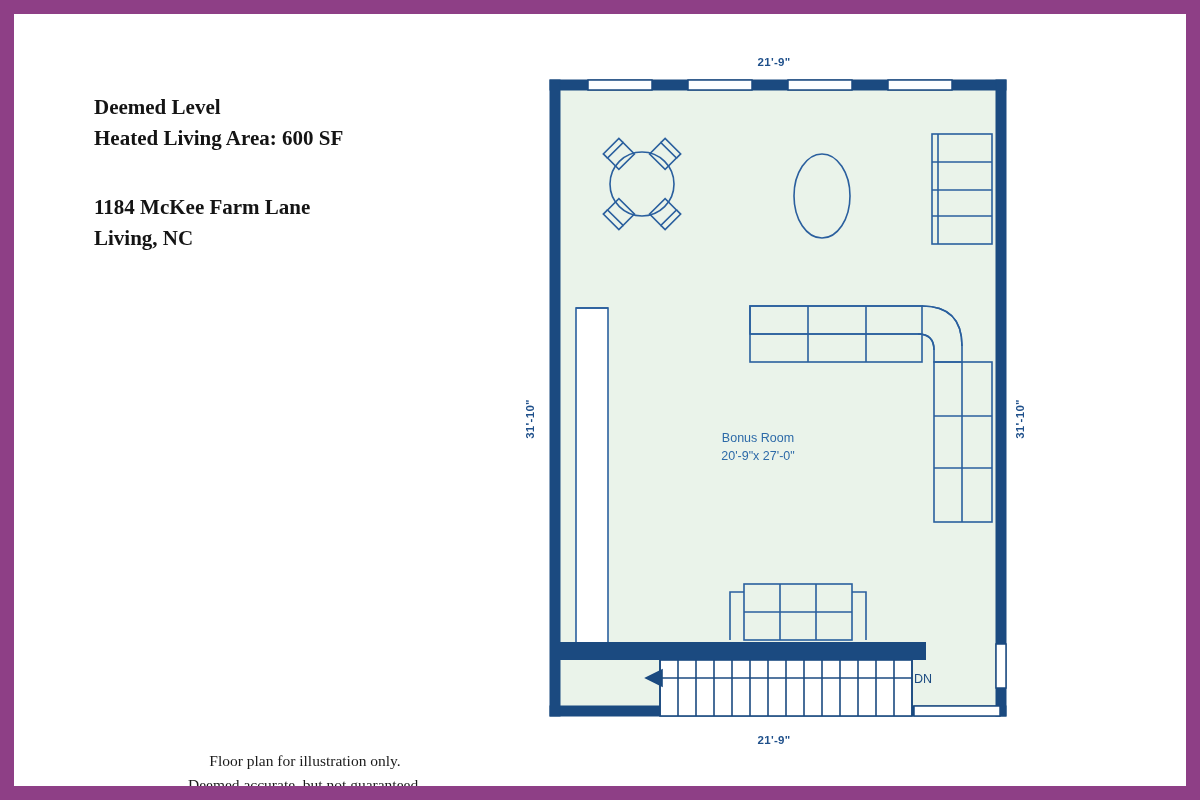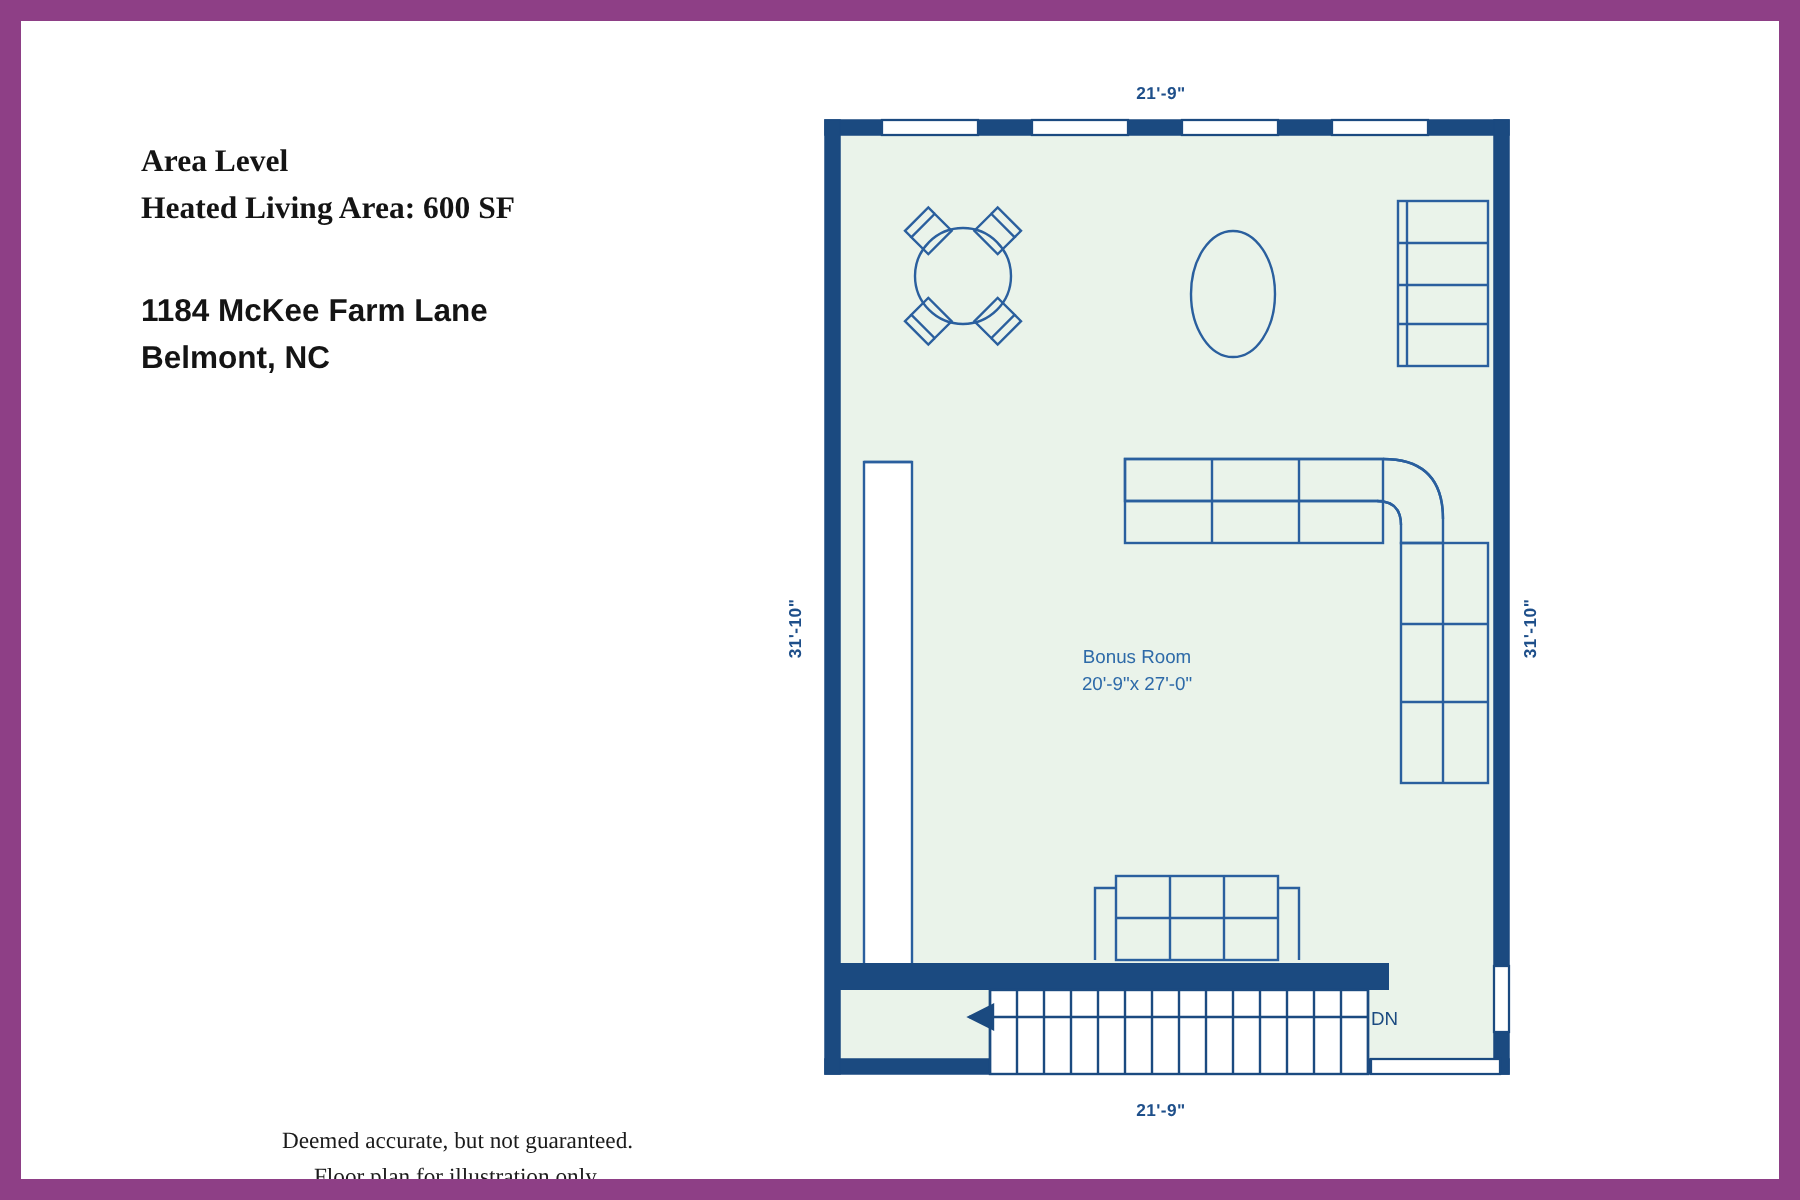--- a/index.html
+++ b/index.html
@@ -41,21 +41,21 @@
     line-height: 31px;
     color: #141414;
     white-space: nowrap;
   }
   .address-block {
     position: absolute;
     left: 80px;
     top: 178px;
   }
   .address-line {
-    font-family: Liberation Sans, sans-serif;
+    font-family: Liberation Serif, serif;
     font-weight: bold;
     font-size: 21px;
     line-height: 31px;
     color: #141414;
     white-space: nowrap;
   }
   .disclaimer {
     position: absolute;
     left: 126px;
     top: 735px;
@@ -97,32 +97,32 @@
     fill: #1b4a80;
   }
 </style>
 </head>
 <body>
 
 <div id="page">
   <div id="inner">
 
     <div class="title-block">
-      <div class="title-line">Area Level</div>
+      <div class="title-line">Deemed Level</div>
       <div class="title-line">Heated Living Area: 600 SF</div>
     </div>
 
     <div class="address-block">
       <div class="address-line">1184 McKee Farm Lane</div>
-      <div class="address-line">Belmont, NC</div>
+      <div class="address-line">Living, NC</div>
     </div>
 
     <div class="disclaimer">
+      <div>Floor plan for illustration only.</div>
       <div>Deemed accurate, but not guaranteed.</div>
-      <div>Floor plan for illustration only.</div>
     </div>
 
     <div id="plan">
       <svg width="560" height="730" viewBox="0 0 560 730" xmlns="http://www.w3.org/2000/svg">
 
         <rect x="44" y="42" width="440" height="630" fill="#eaf3ea"></rect>
 
         <g stroke="#1b4a80" fill="#1b4a80">
 
           <rect x="36" y="36" width="456" height="10"></rect>

